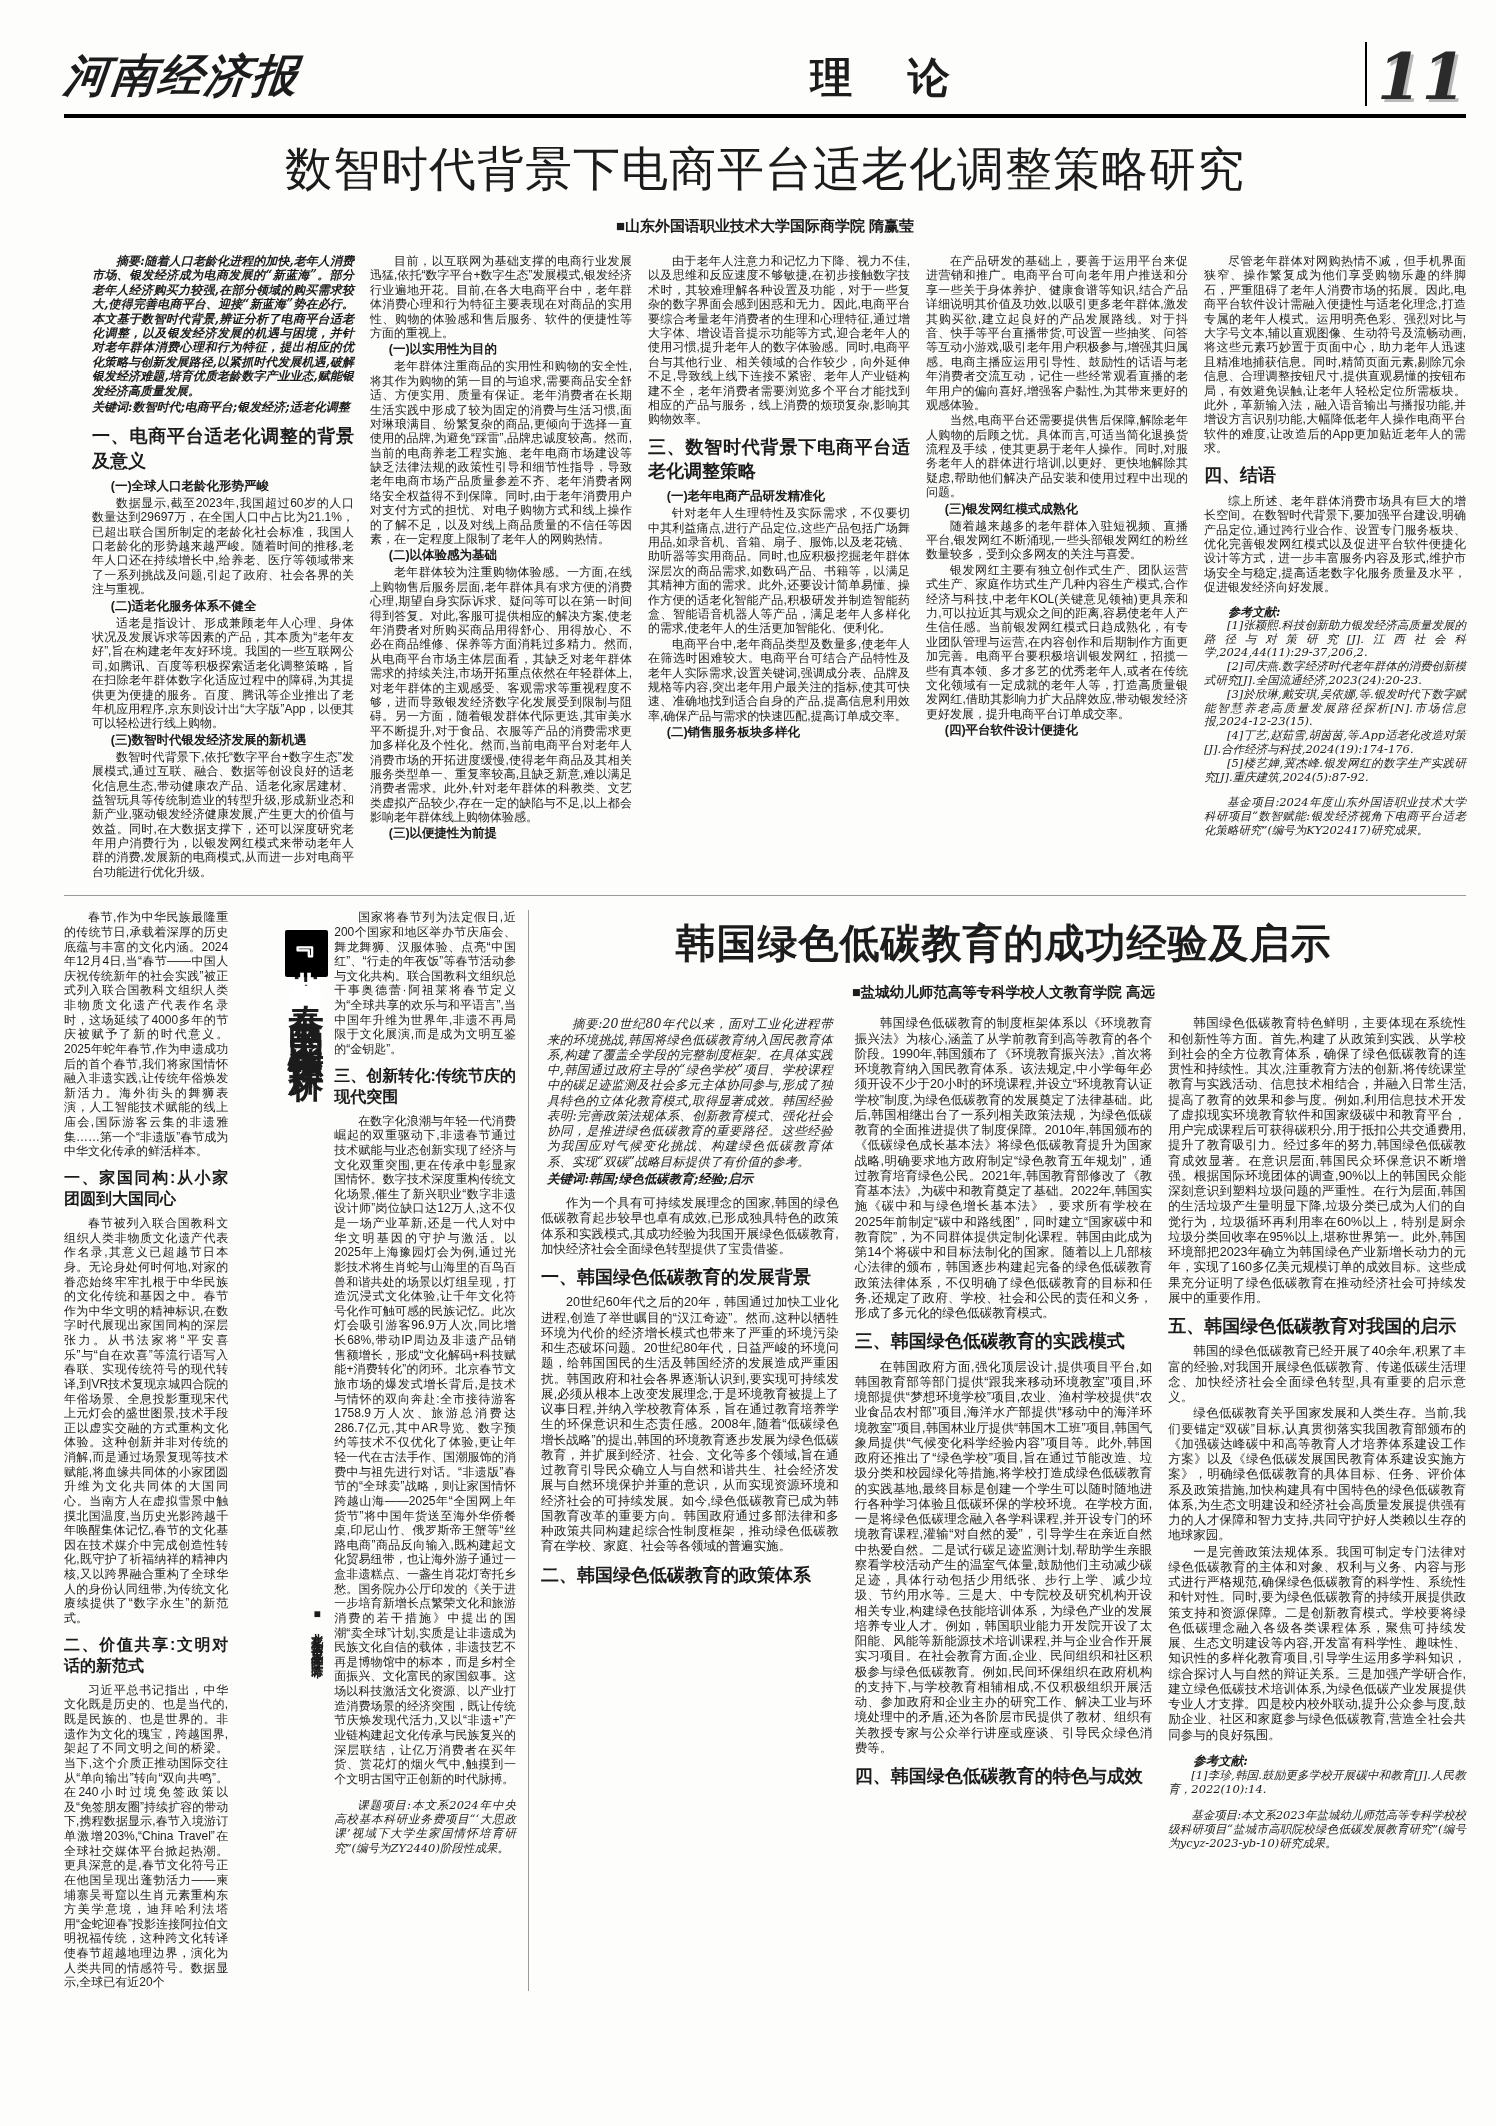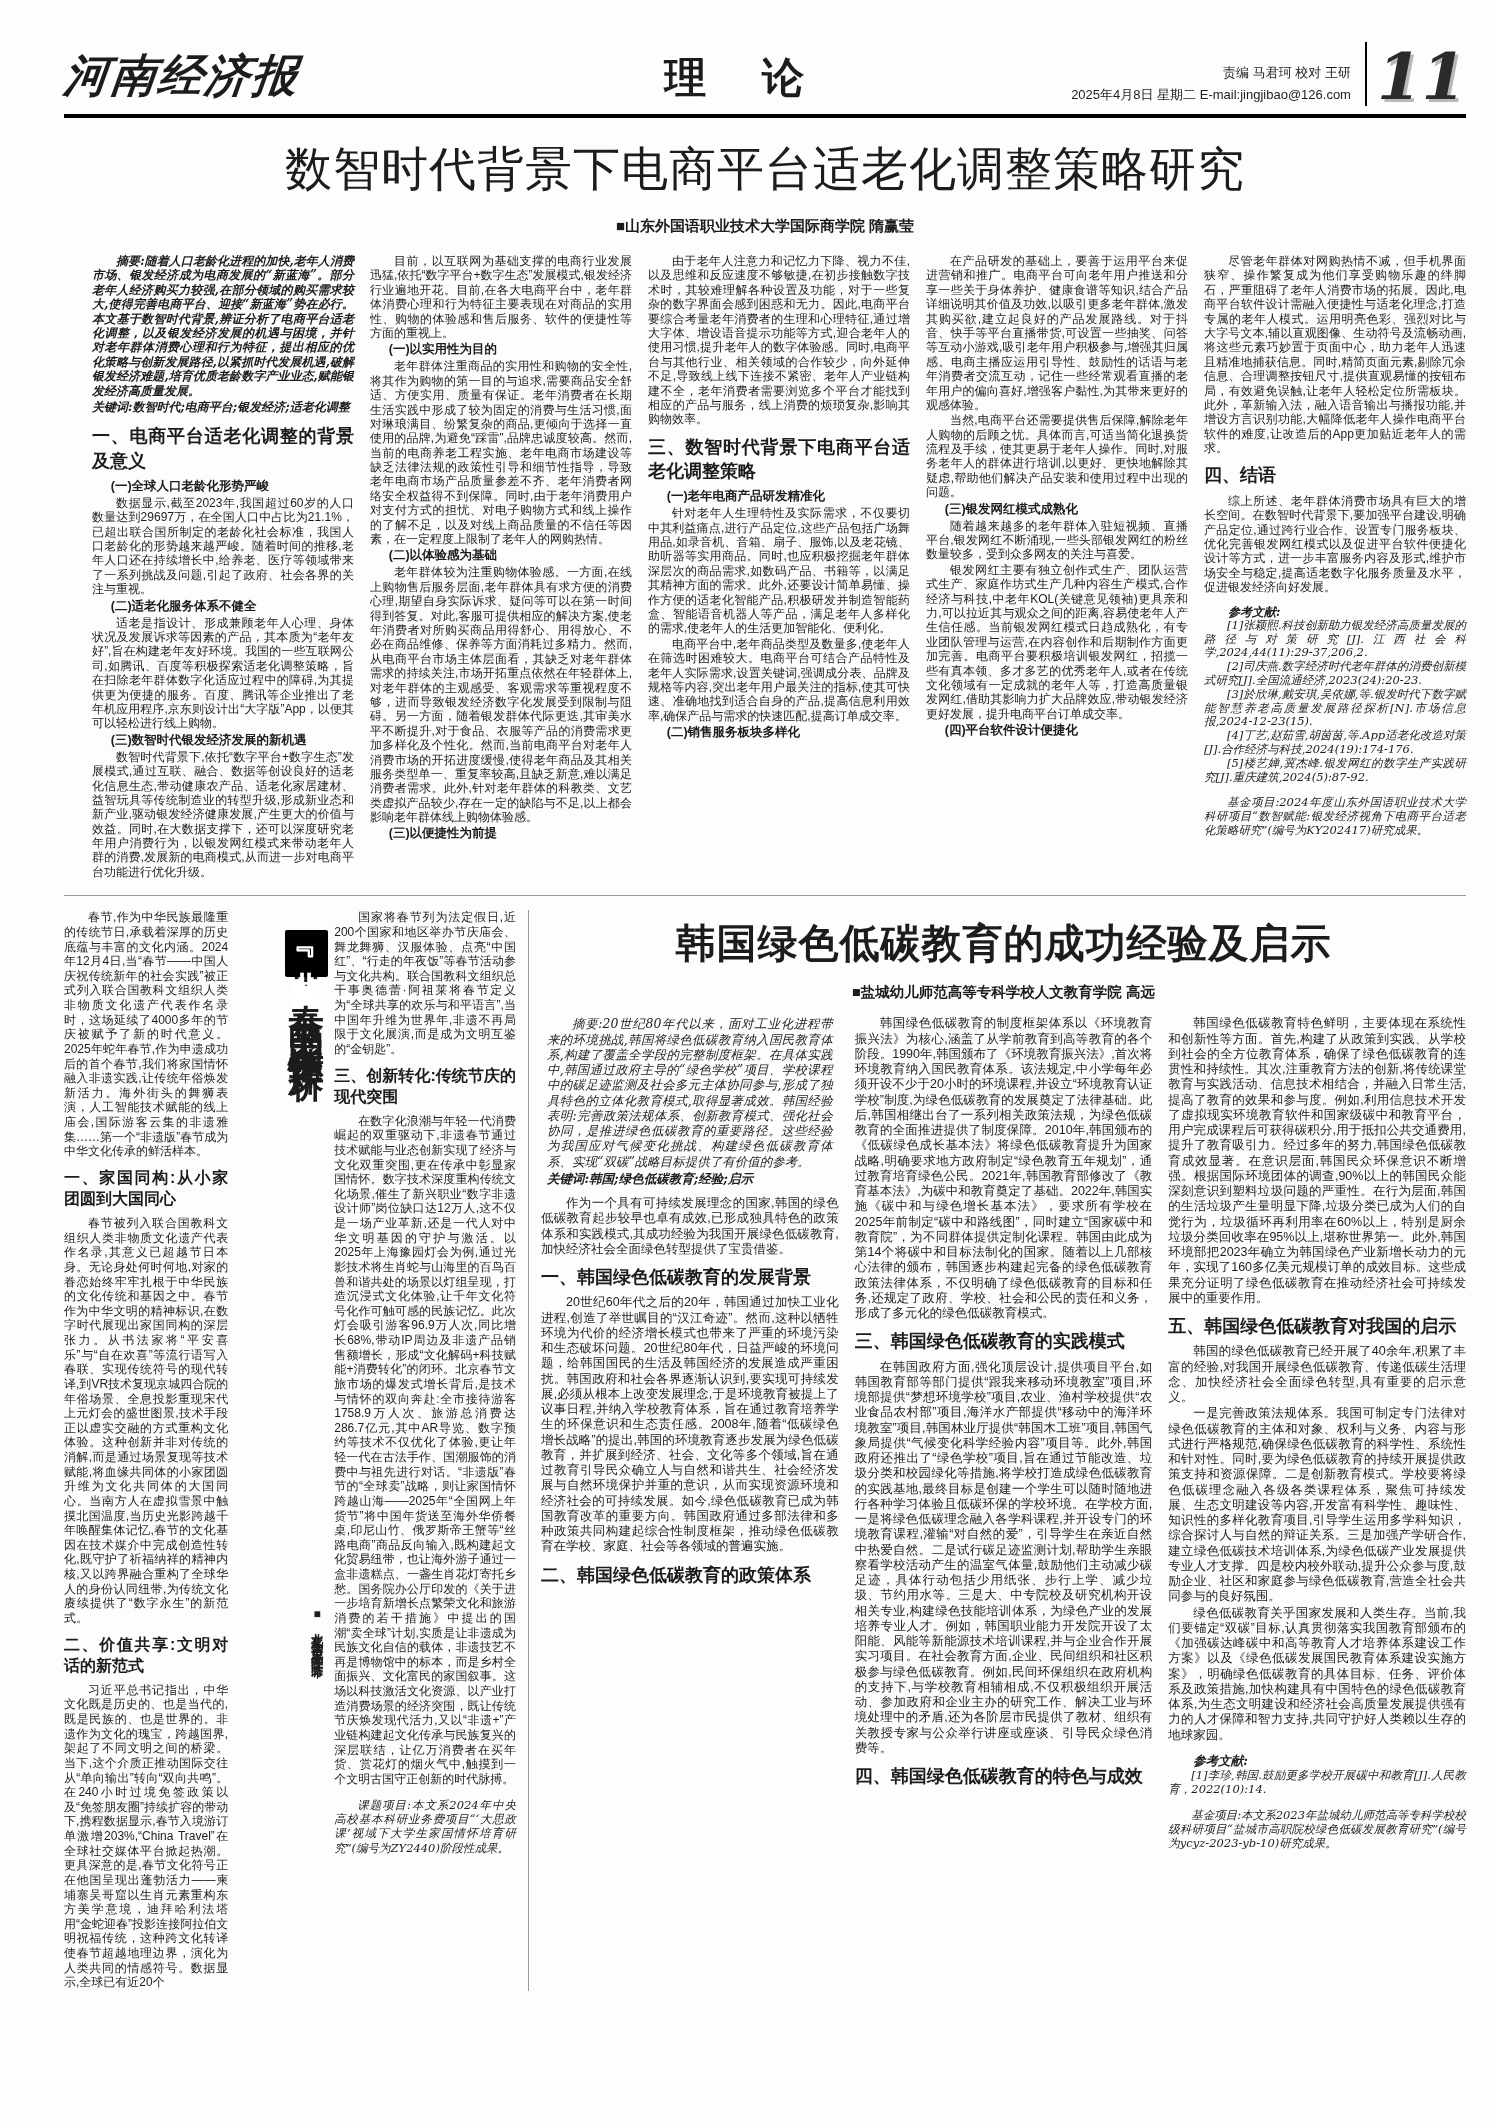--- a/index.html
+++ b/index.html
@@ -53,24 +53,20 @@
   .kr-body .blk-kw { padding:0 6px; font-weight:bold; }
 </style>
 </head>
 <body>
 
 <div class="page">
 
   <div class="hdr">
     <div class="masthead">河南经济报</div>
     <div class="hdr-mid">理 论</div>
-    <div class="hdr-right">
-      <div>责编 马君珂 校对 王研</div>
-      <div>2025年4月8日 星期二 E-mail:jingjibao@126.com</div>
-    </div>
     <div class="hdr-rule-v"></div>
     <div class="pageno">11</div>
   </div>
   <div class="hdr-bar"></div>
 
   <div>
     <div class="main-title">数智时代背景下电商平台适老化调整策略研究</div>
     <div class="main-byline">■山东外国语职业技术大学国际商学院 隋赢莹</div>
     <div class="main-body">
         <div class="blk blk-abstract">摘要:随着人口老龄化进程的加快,老年人消费市场、银发经济成为电商发展的“新蓝海”。部分老年人经济购买力较强,在部分领域的购买需求较大,使得完善电商平台、迎接“新蓝海”势在必行。本文基于数智时代背景,辨证分析了电商平台适老化调整，以及银发经济发展的机遇与困境，并针对老年群体消费心理和行为特征，提出相应的优化策略与创新发展路径,以紧抓时代发展机遇,破解银发经济难题,培育优质老龄数字产业业态,赋能银发经济高质量发展。</div>
@@ -151,22 +147,22 @@
           <div class="blk blk-h2">一、韩国绿色低碳教育的发展背景</div>
           <div class="blk blk-p">20世纪60年代之后的20年，韩国通过加快工业化进程,创造了举世瞩目的“汉江奇迹”。然而,这种以牺牲环境为代价的经济增长模式也带来了严重的环境污染和生态破坏问题。20世纪80年代，日益严峻的环境问题，给韩国国民的生活及韩国经济的发展造成严重困扰。韩国政府和社会各界逐渐认识到,要实现可持续发展,必须从根本上改变发展理念,于是环境教育被提上了议事日程,并纳入学校教育体系，旨在通过教育培养学生的环保意识和生态责任感。2008年,随着“低碳绿色增长战略”的提出,韩国的环境教育逐步发展为绿色低碳教育，并扩展到经济、社会、文化等多个领域,旨在通过教育引导民众确立人与自然和谐共生、社会经济发展与自然环境保护并重的意识，从而实现资源环境和经济社会的可持续发展。如今,绿色低碳教育已成为韩国教育改革的重要方向。韩国政府通过多部法律和多种政策共同构建起综合性制度框架，推动绿色低碳教育在学校、家庭、社会等各领域的普遍实施。</div>
           <div class="blk blk-h2">二、韩国绿色低碳教育的政策体系</div>
           <div class="blk blk-p">韩国绿色低碳教育的制度框架体系以《环境教育振兴法》为核心,涵盖了从学前教育到高等教育的各个阶段。1990年,韩国颁布了《环境教育振兴法》,首次将环境教育纳入国民教育体系。该法规定,中小学每年必须开设不少于20小时的环境课程,并设立“环境教育认证学校”制度,为绿色低碳教育的发展奠定了法律基础。此后,韩国相继出台了一系列相关政策法规，为绿色低碳教育的全面推进提供了制度保障。2010年,韩国颁布的《低碳绿色成长基本法》将绿色低碳教育提升为国家战略,明确要求地方政府制定“绿色教育五年规划”，通过教育培育绿色公民。2021年,韩国教育部修改了《教育基本法》,为碳中和教育奠定了基础。2022年,韩国实施《碳中和与绿色增长基本法》，要求所有学校在2025年前制定“碳中和路线图”，同时建立“国家碳中和教育院”，为不同群体提供定制化课程。韩国由此成为第14个将碳中和目标法制化的国家。随着以上几部核心法律的颁布，韩国逐步构建起完备的绿色低碳教育政策法律体系，不仅明确了绿色低碳教育的目标和任务,还规定了政府、学校、社会和公民的责任和义务，形成了多元化的绿色低碳教育模式。</div>
           <div class="blk blk-h2">三、韩国绿色低碳教育的实践模式</div>
           <div class="blk blk-p">在韩国政府方面,强化顶层设计,提供项目平台,如韩国教育部等部门提供“跟我来移动环境教室”项目,环境部提供“梦想环境学校”项目,农业、渔村学校提供“农业食品农村部”项目,海洋水产部提供“移动中的海洋环境教室”项目,韩国林业厅提供“韩国木工班”项目,韩国气象局提供“气候变化科学经验内容”项目等。此外,韩国政府还推出了“绿色学校”项目,旨在通过节能改造、垃圾分类和校园绿化等措施,将学校打造成绿色低碳教育的实践基地,最终目标是创建一个学生可以随时随地进行各种学习体验且低碳环保的学校环境。在学校方面,一是将绿色低碳理念融入各学科课程,并开设专门的环境教育课程,灌输“对自然的爱”，引导学生在亲近自然中热爱自然。二是试行碳足迹监测计划,帮助学生亲眼察看学校活动产生的温室气体量,鼓励他们主动减少碳足迹，具体行动包括少用纸张、步行上学、减少垃圾、节约用水等。三是大、中专院校及研究机构开设相关专业,构建绿色技能培训体系，为绿色产业的发展培养专业人才。例如，韩国职业能力开发院开设了太阳能、风能等新能源技术培训课程,并与企业合作开展实习项目。在社会教育方面,企业、民间组织和社区积极参与绿色低碳教育。例如,民间环保组织在政府机构的支持下,与学校教育相辅相成,不仅积极组织开展活动、参加政府和企业主办的研究工作、解决工业与环境处理中的矛盾,还为各阶层市民提供了教材、组织有关教授专家与公众举行讲座或座谈、引导民众绿色消费等。</div>
           <div class="blk blk-h2">四、韩国绿色低碳教育的特色与成效</div>
           <div class="blk blk-p">韩国绿色低碳教育特色鲜明，主要体现在系统性和创新性等方面。首先,构建了从政策到实践、从学校到社会的全方位教育体系，确保了绿色低碳教育的连贯性和持续性。其次,注重教育方法的创新,将传统课堂教育与实践活动、信息技术相结合，并融入日常生活,提高了教育的效果和参与度。例如,利用信息技术开发了虚拟现实环境教育软件和国家级碳中和教育平台，用户完成课程后可获得碳积分,用于抵扣公共交通费用,提升了教育吸引力。经过多年的努力,韩国绿色低碳教育成效显著。在意识层面,韩国民众环保意识不断增强。根据国际环境团体的调查,90%以上的韩国民众能深刻意识到塑料垃圾问题的严重性。在行为层面,韩国的生活垃圾产生量明显下降,垃圾分类已成为人们的自觉行为，垃圾循环再利用率在60%以上，特别是厨余垃圾分类回收率在95%以上,堪称世界第一。此外,韩国环境部把2023年确立为韩国绿色产业新增长动力的元年，实现了160多亿美元规模订单的成效目标。这些成果充分证明了绿色低碳教育在推动经济社会可持续发展中的重要作用。</div>
           <div class="blk blk-h2">五、韩国绿色低碳教育对我国的启示</div>
           <div class="blk blk-p">韩国的绿色低碳教育已经开展了40余年,积累了丰富的经验,对我国开展绿色低碳教育、传递低碳生活理念、加快经济社会全面绿色转型,具有重要的启示意义。</div>
+          <div class="blk blk-p">绿色低碳教育关乎国家发展和人类生存。当前,我们要锚定“双碳”目标,认真贯彻落实我国教育部颁布的《加强碳达峰碳中和高等教育人才培养体系建设工作方案》以及《绿色低碳发展国民教育体系建设实施方案》，明确绿色低碳教育的具体目标、任务、评价体系及政策措施,加快构建具有中国特色的绿色低碳教育体系,为生态文明建设和经济社会高质量发展提供强有力的人才保障和智力支持,共同守护好人类赖以生存的地球家园。</div>
           <div class="blk blk-p">一是完善政策法规体系。我国可制定专门法律对绿色低碳教育的主体和对象、权利与义务、内容与形式进行严格规范,确保绿色低碳教育的科学性、系统性和针对性。同时,要为绿色低碳教育的持续开展提供政策支持和资源保障。二是创新教育模式。学校要将绿色低碳理念融入各级各类课程体系，聚焦可持续发展、生态文明建设等内容,开发富有科学性、趣味性、知识性的多样化教育项目,引导学生运用多学科知识，综合探讨人与自然的辩证关系。三是加强产学研合作,建立绿色低碳技术培训体系,为绿色低碳产业发展提供专业人才支撑。四是校内校外联动,提升公众参与度,鼓励企业、社区和家庭参与绿色低碳教育,营造全社会共同参与的良好氛围。</div>
-          <div class="blk blk-p">绿色低碳教育关乎国家发展和人类生存。当前,我们要锚定“双碳”目标,认真贯彻落实我国教育部颁布的《加强碳达峰碳中和高等教育人才培养体系建设工作方案》以及《绿色低碳发展国民教育体系建设实施方案》，明确绿色低碳教育的具体目标、任务、评价体系及政策措施,加快构建具有中国特色的绿色低碳教育体系,为生态文明建设和经济社会高质量发展提供强有力的人才保障和智力支持,共同守护好人类赖以生存的地球家园。</div>
           <div class="blk blk-refhead">参考文献:</div>
           <div class="blk blk-ref">[1]李珍,韩国.鼓励更多学校开展碳中和教育[J].人民教育，2022(10):14.</div>
           <div class="blk blk-note">基金项目:本文系2023年盐城幼儿师范高等专科学校校级科研项目“盐城市高职院校绿色低碳发展教育研究”(编号为ycyz-2023-yb-10)研究成果。</div>
         </div>
     </div>
 
   </div>
 </div>
 
 </body></html>

